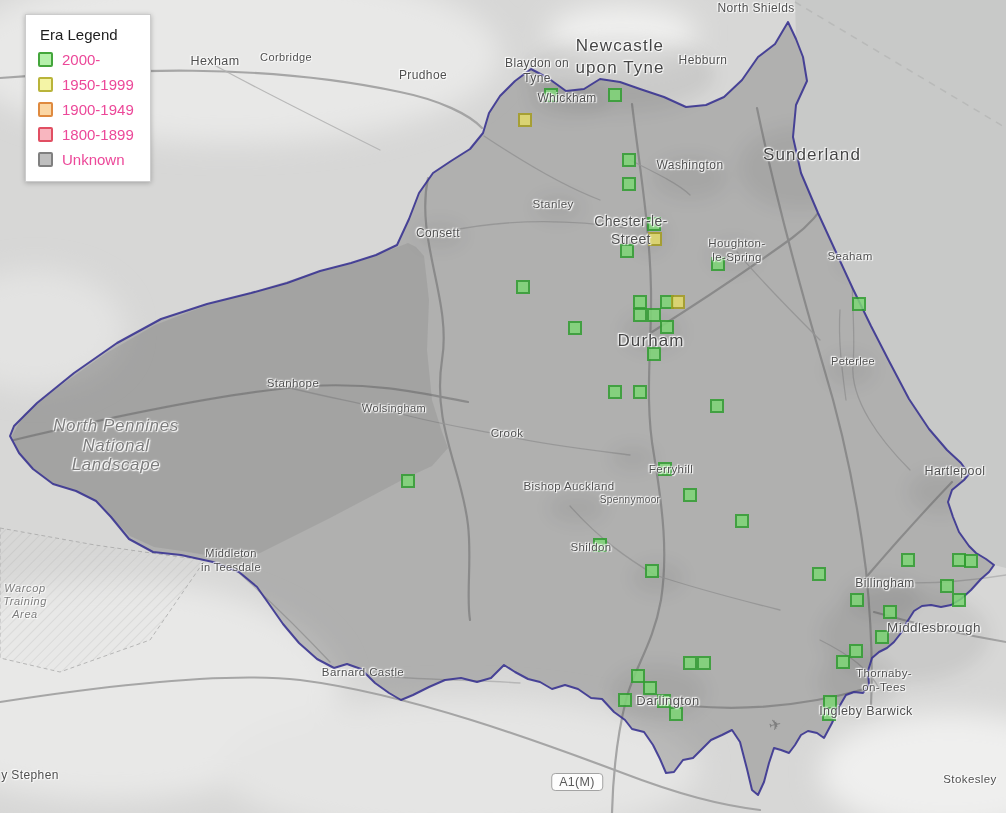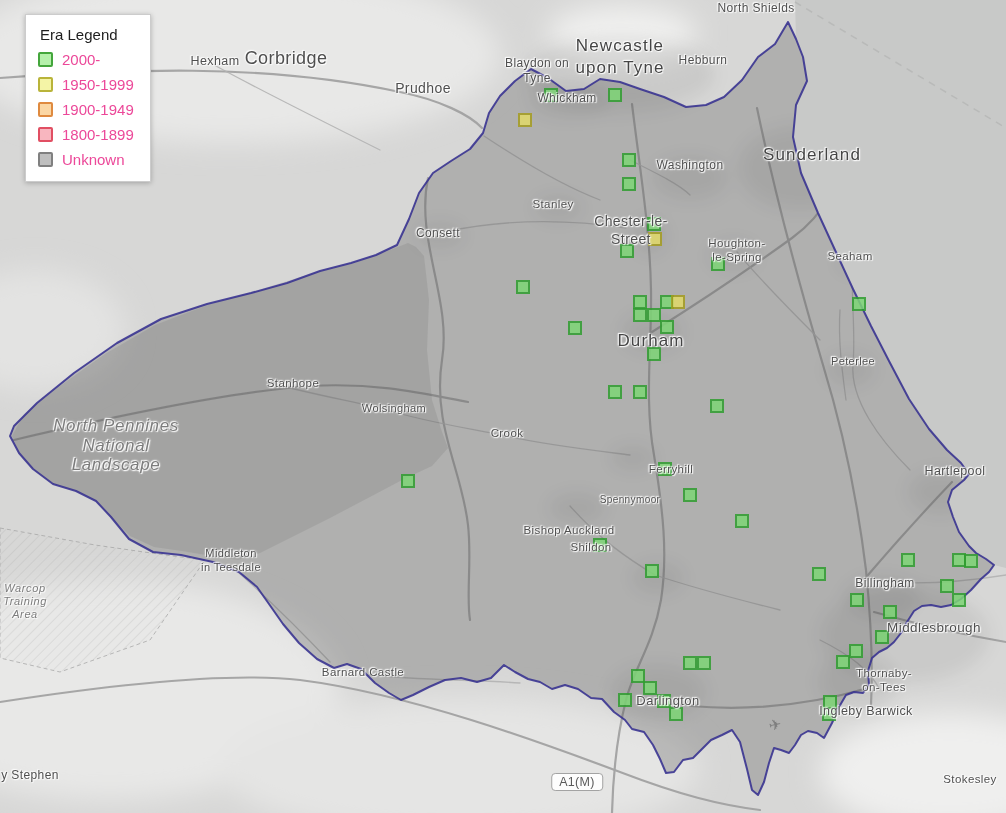--- a/index.html
+++ b/index.html
@@ -198,24 +198,24 @@
       </div>
       <div class="lbl town" style="left: 756px; top: 8px; font-size: 12px;">
         <div>North Shields</div>
       </div>
       <div class="lbl town" style="left: 703px; top: 60px; font-size: 12px;">
         <div>Hebburn</div>
       </div>
       <div class="lbl town" style="left: 215px; top: 62px; font-size: 12.5px;">
         <div>Hexham</div>
       </div>
-      <div class="lbl town" style="left: 286px; top: 58px; font-size: 18px;">
+      <div class="lbl town" style="left: 286px; top: 58px; font-size: 11px;">
         <div>Corbridge</div>
       </div>
-      <div class="lbl town" style="left: 423px; top: 89px; font-size: 14px;">
+      <div class="lbl town" style="left: 423px; top: 75px; font-size: 12px;">
         <div>Prudhoe</div>
       </div>
       <div class="lbl town" style="left: 537px; top: 71px; font-size: 12px;">
         <div>Blaydon on</div>
         <div>Tyne</div>
       </div>
       <div class="lbl town" style="left: 567px; top: 98px; font-size: 12px;">
         <div>Whickham</div>
       </div>
       <div class="lbl town" style="left: 690px; top: 165px; font-size: 12px;">
@@ -252,21 +252,21 @@
       </div>
       <div class="lbl town" style="left: 630px; top: 452px; font-size: 10px; margin-top: 48px;">
         <div>Spennymoor</div>
       </div>
       <div class="lbl town" style="left: 671px; top: 469px; font-size: 11.5px;">
         <div>Ferryhill</div>
       </div>
       <div class="lbl town" style="left: 955px; top: 472px; font-size: 12.5px;">
         <div>Hartlepool</div>
       </div>
-      <div class="lbl town" style="left: 569px; top: 530px; font-size: 11.5px;">
+      <div class="lbl town" style="left: 569px; top: 486px; font-size: 11.5px;">
         <div>Bishop Auckland</div>
       </div>
       <div class="lbl town" style="left: 591px; top: 547px; font-size: 11.5px;">
         <div>Shildon</div>
       </div>
       <div class="lbl town" style="left: 231px; top: 561px; font-size: 11px;">
         <div>Middleton</div>
         <div>in Teesdale</div>
       </div>
       <div class="lbl town" style="left: 363px; top: 672px; font-size: 11.5px;">

